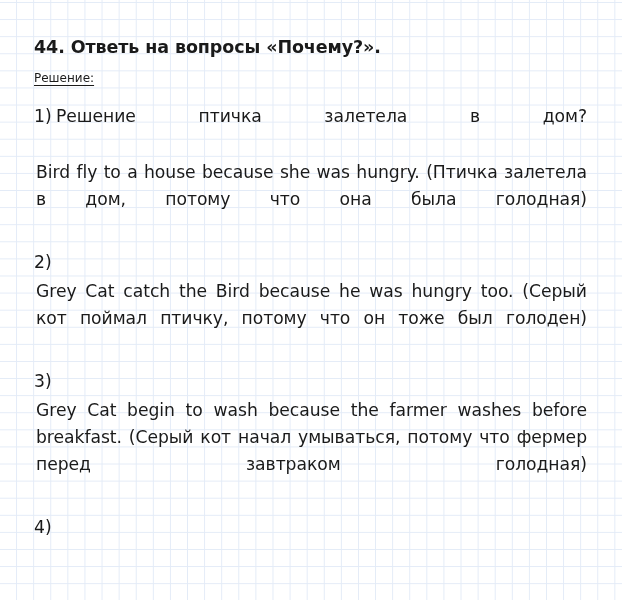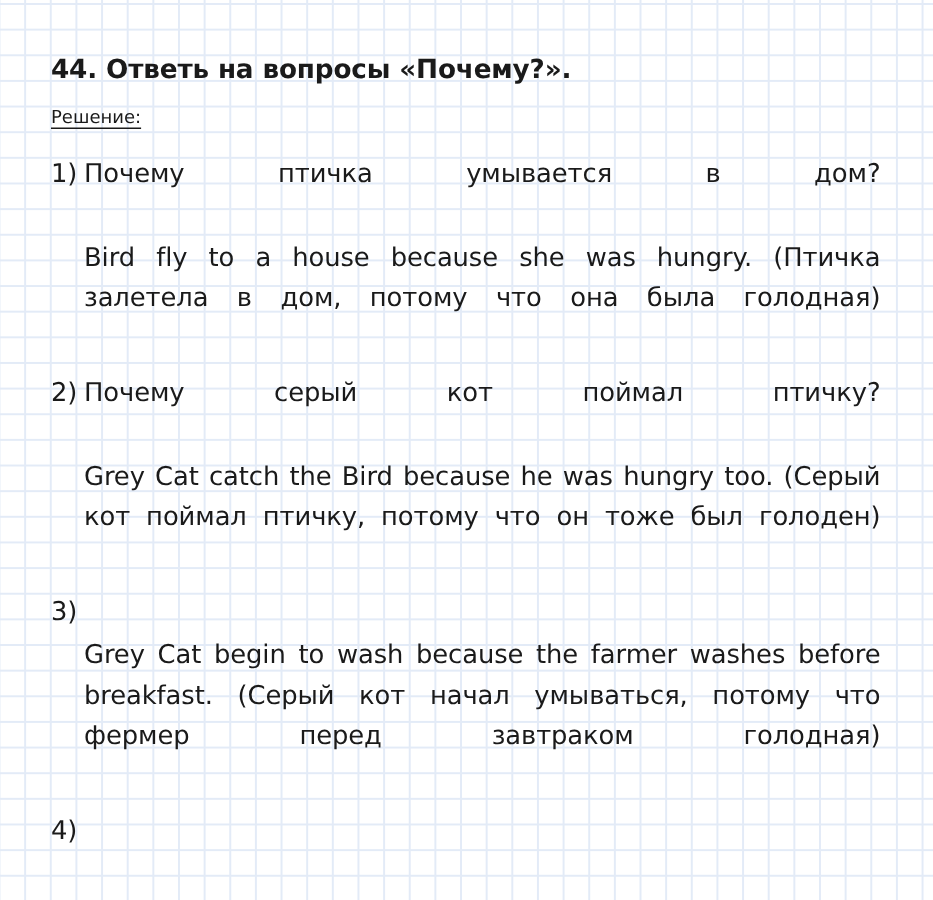--- a/index.html
+++ b/index.html
@@ -80,21 +80,21 @@
     position: absolute;
     left: 34px;
     top: 0;
     width: 22px;
     font-size: 17.2px;
     line-height: 27px;
     text-align: left;
   }
 
   .answer-row {
-    padding-left: 56px;
+    padding-left: 36px;
     padding-right: 35px;
     font-size: 17.2px;
     line-height: 27px;
     text-align: justify;
     text-justify: inter-word;
     letter-spacing: -0.05px;
     margin-top: 2px;
   }
 
   
@@ -112,29 +112,28 @@
 
   <div class="task-heading">44. Ответь на вопросы «Почему?».</div>
 
   <div class="solution-label">Решение:</div>
 
   <div class="qa-list">
 
     <div class="qa-block">
       <div class="question-row">
         <span class="marker">1)</span>
-        <span class="question-text">Почему птичка умывается в дом?</span>
+        <span class="question-text">Решение птичка залетела в дом?</span>
       </div>
       <div class="answer-row">Bird fly to a house because she was hungry. (Птичка залетела в дом, потому что она была голодная)</div>
     </div>
 
     <div class="qa-block">
       <div class="question-row">
         <span class="marker">2)</span>
-        <span class="question-text">Почему серый кот поймал птичку?</span>
       </div>
       <div class="answer-row">Grey Cat catch the Bird because he was hungry too. (Серый кот поймал птичку, потому что он тоже был голоден)</div>
     </div>
 
     <div class="qa-block">
       <div class="question-row">
         <span class="marker">3)</span>
       </div>
       <div class="answer-row">Grey Cat begin to wash because the farmer washes before breakfast. (Серый кот начал умываться, потому что фермер перед завтраком голодная)</div>
     </div>

